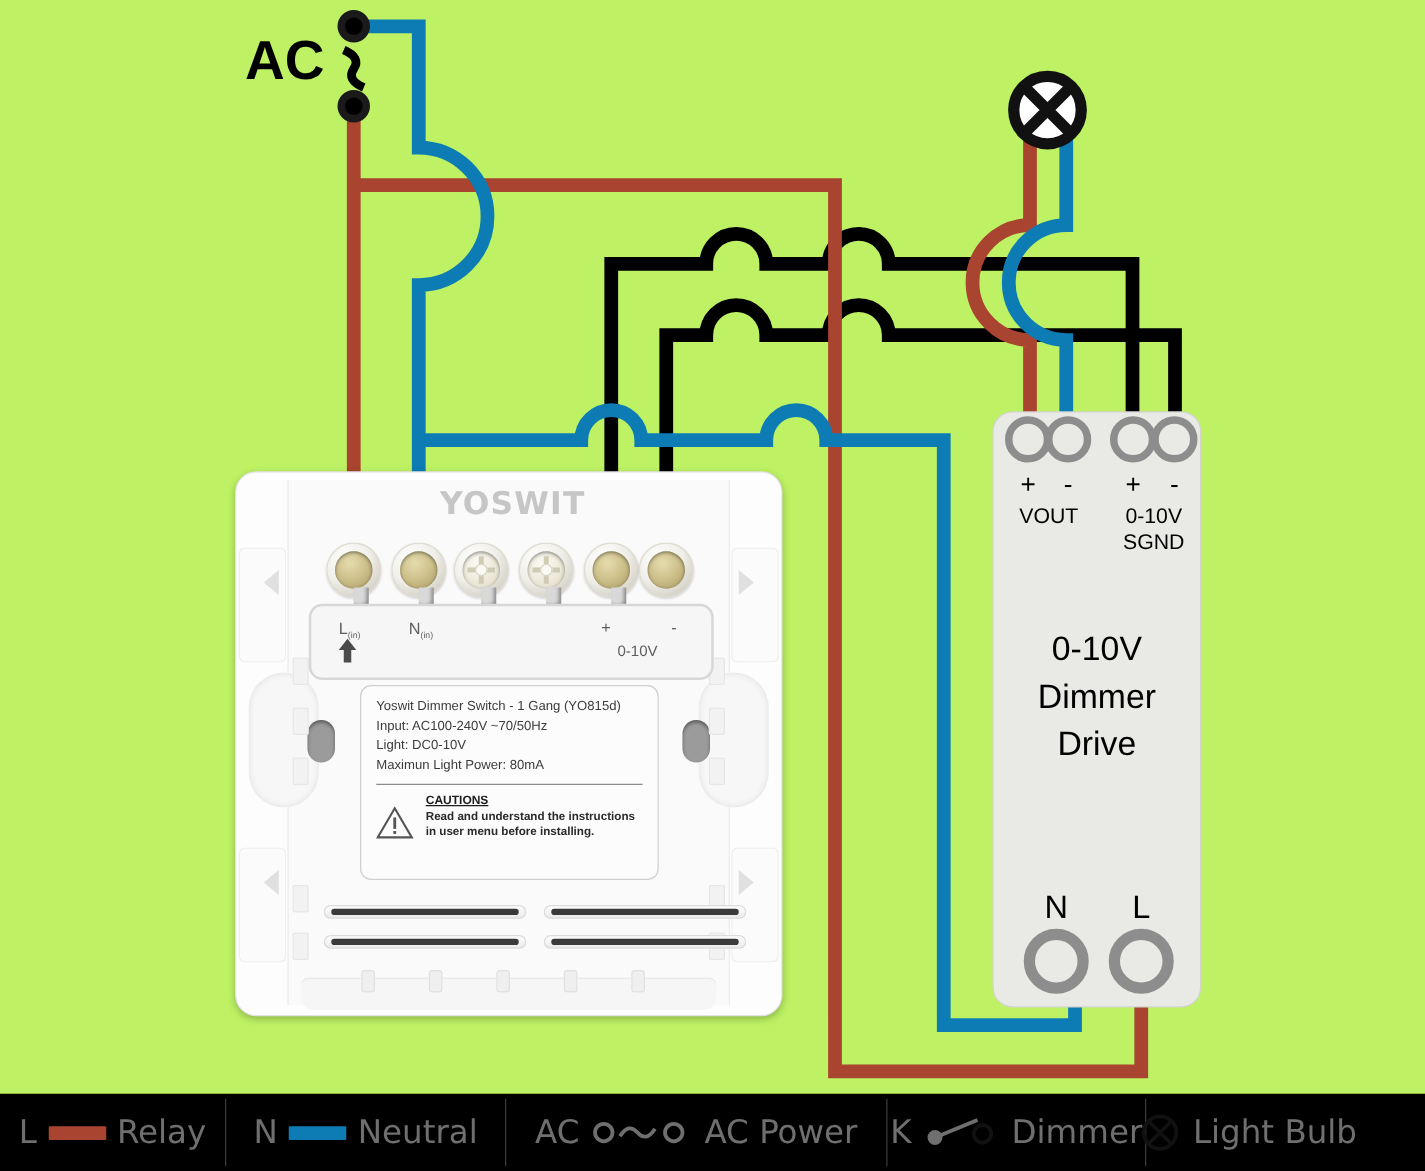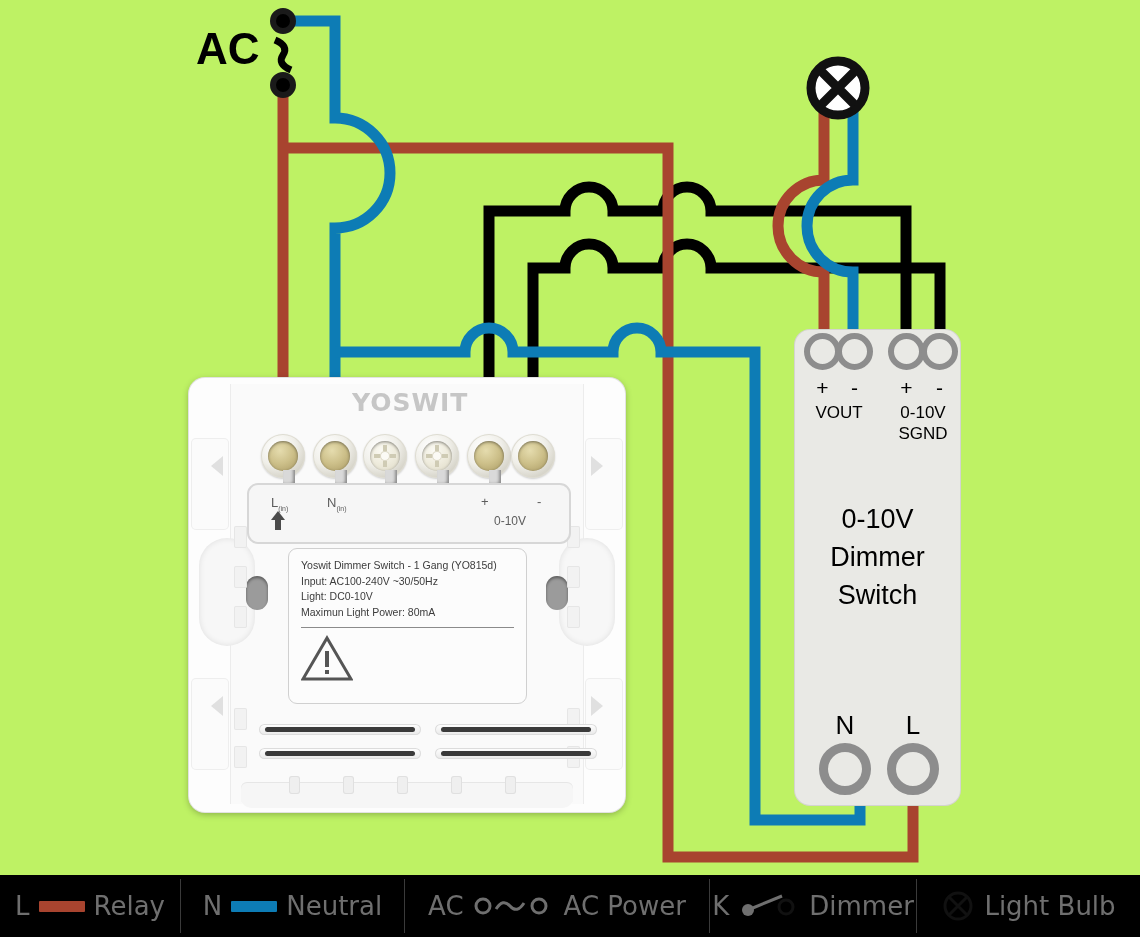--- a/index.html
+++ b/index.html
@@ -236,37 +236,41 @@
     <div class="t" style="left:232px;top:9px;">+</div>
     <div class="t" style="left:288px;top:9px;">-</div>
     <div class="t" style="left:245px;top:29px;font-size:12px;">0-10V</div>
     <div class="uparrow">
         <i></i>
       </div>
   </div>
 
   <div id="spec">
     <div class="line">Yoswit Dimmer Switch - 1 Gang (YO815d)</div>
-    <div class="line">Input: AC100-240V ~30/50Hz</div>
+    <div class="line">Input: AC100-240V ~70/50Hz</div>
     <div class="line">Light: DC0-10V</div>
     <div class="line">Maximun Light Power: 80mA</div>
     <hr>
     <div class="warnrow">
       <svg width="52" height="48" viewBox="0 0 52 48">
         <path d="M26,4 L50,45 L2,45 Z" fill="none" stroke="#555" stroke-width="3"></path>
         <rect x="24" y="17" width="4" height="16" fill="#555"></rect>
         <rect x="24" y="36" width="4" height="4" fill="#555"></rect>
       </svg>
+      <div>
+        <div class="cautions">CAUTIONS</div>
+        <div class="cautiontext">Read and understand the instructions in user menu before installing.</div>
+      </div>
     </div>
   </div>
 
   <div id="driver">
     <div class="dtxt" style="top:170px;">0-10V</div>
     <div class="dtxt" style="top:208px;">Dimmer</div>
-    <div class="dtxt" style="top:246px;">Switch</div>
+    <div class="dtxt" style="top:246px;">Drive</div>
   </div>
 
   <div class="ring" style="left:804px;top:333px;"></div>
   <div class="ring" style="left:836px;top:333px;"></div>
   <div class="ring" style="left:888px;top:333px;"></div>
   <div class="ring" style="left:921px;top:333px;"></div>
 
   <div class="plabel" style="left:804px;top:376px;width:37px;font-size:21px;">+</div>
   <div class="plabel" style="left:836px;top:376px;width:37px;font-size:21px;">-</div>
   <div class="plabel" style="left:888px;top:376px;width:37px;font-size:21px;">+</div>
@@ -312,21 +316,21 @@
     <div class="cell" style="left:710px;width:206px;">
       <span class="lg-key">K</span>
       <svg width="62" height="26" viewBox="0 0 62 26">
         <circle cx="10" cy="17" r="6" fill="#6f6f6f"></circle>
         <path d="M10,17 L44,3" stroke="#6f6f6f" stroke-width="3"></path>
         <circle cx="48" cy="14" r="7" fill="none" stroke="#111" stroke-width="3"></circle>
       </svg>
       <span>Dimmer</span>
     </div>
 
-    <div class="cell" style="left:917px;width:223px;">
+    <div class="cell" style="left:887px;width:223px;">
       <svg width="34" height="34" viewBox="0 0 34 34">
         <circle cx="17" cy="17" r="13" fill="none" stroke="#111" stroke-width="3"></circle>
         <path d="M8,8 L26,26 M26,8 L8,26" stroke="#111" stroke-width="3"></path>
       </svg>
       <span>Light Bulb</span>
     </div>
   </div>
 
 </div>
 

